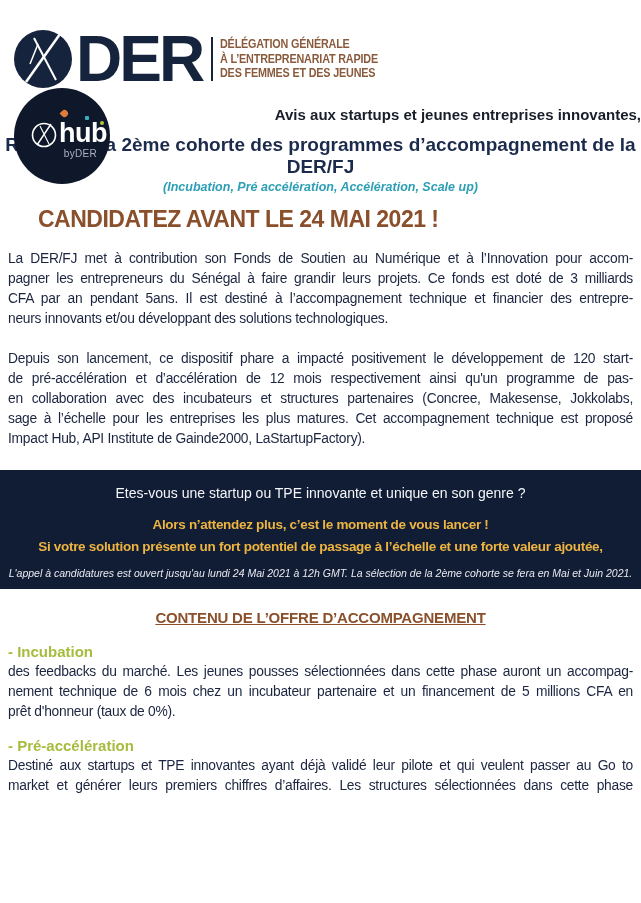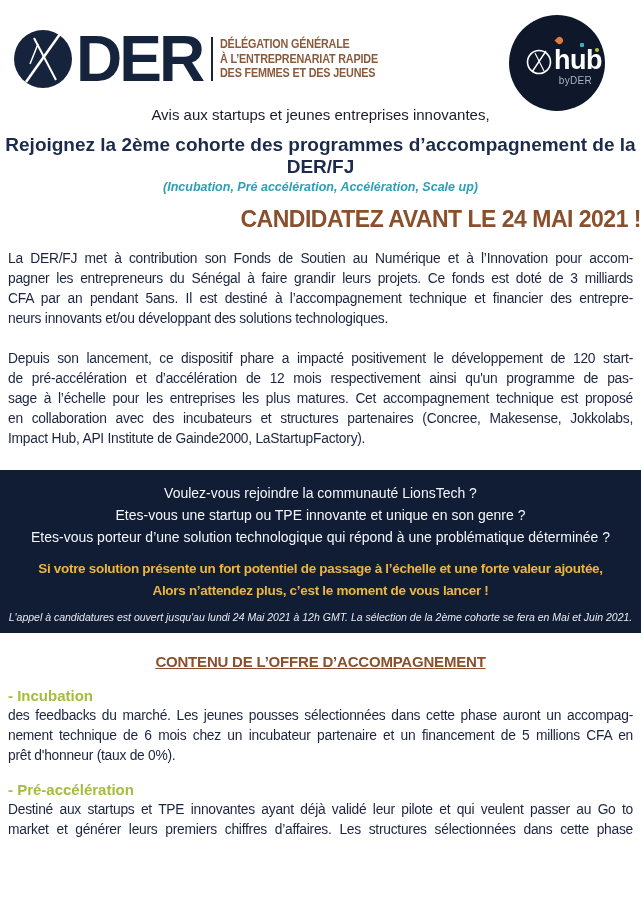--- a/index.html
+++ b/index.html
@@ -14,20 +14,21 @@
     overflow:hidden;
   }
   
   .hdr{
     display:flex;
     justify-content:space-between;
     align-items:flex-start;
     padding:15px 36px 0 14px;
     height:100px;
     box-sizing:border-box;
+    flex-direction:column;
   }
   .der-logo{display:flex;align-items:center;margin-top:15px;}
   .der-mark{width:58px;height:58px;flex:0 0 auto;}
   .der-acronym{
     font-size:64px;font-weight:bold;color:#16233c;
     letter-spacing:-3px;line-height:58px;margin-left:4px;
   }
   .der-sep{width:2px;height:44px;background:#16233c;margin:0 7px 0 9px;}
   .der-tagline{
     color:#8a5a3c;font-weight:bold;font-size:12px;line-height:14.5px;
@@ -50,33 +51,33 @@
   }
   .dot{position:absolute;width:4px;height:4px;border-radius:1px;}
   .dot-teal{left:71px;top:28px;background:#3aaebc;}
   .dot-olive{left:86px;top:33px;background:#b5c93a;border-radius:50%;}
   .hub-by{
     position:absolute;right:13px;top:60px;
     color:#aab2c2;font-size:10px;letter-spacing:0.3px;
   }
   
   .notice{
-    margin-top:6px;text-align:center;
-    font-size:15px;font-weight:normal;color:#181d29;
+    margin-top:6px;text-align:right;
+    font-size:15px;font-weight:bold;color:#181d29;
   }
   .join{
     margin-top:11px;text-align:center;
     font-size:19px;font-weight:bold;color:#1c2b4c;
   }
   .programs{
     margin-top:2px;text-align:center;
     font-size:12.5px;font-weight:600;font-style:italic;color:#2d9fb5;
   }
   .deadline{
-    margin-top:12px;text-align:right;
+    margin-top:12px;text-align:left;
     font-size:23px;font-weight:bold;color:#8a4f2b;letter-spacing:-0.5px;padding-left:38px;
   }
   
   .para{margin:0 8px;font-size:13.8px;letter-spacing:-0.25px;}
   .para .line{
     line-height:20px;white-space:nowrap;overflow:hidden;
     text-align:justify;text-align-last:justify;
   }
   .para .line-last{text-align-last:left;}
   .p1{margin-top:16px;}
@@ -154,34 +155,32 @@
 
   <div class="para p1">
       <div class="line">La DER/FJ met à contribution son Fonds de Soutien au Numérique et à l’Innovation pour accom-</div>
       <div class="line">pagner les entrepreneurs du Sénégal à faire grandir leurs projets. Ce fonds est doté de 3 milliards</div>
       <div class="line">CFA par an pendant 5ans. Il est destiné à l’accompagnement technique et financier des entrepre-</div>
       <div class="line line-last">neurs innovants et/ou développant des solutions technologiques.</div>
     </div>
   <div class="para p2">
       <div class="line">Depuis son lancement, ce dispositif phare a impacté positivement le développement de 120 start-</div>
       <div class="line">de pré-accélération et d’accélération de 12 mois respectivement ainsi qu'un programme de pas-</div>
+      <div class="line">en collaboration avec des incubateurs et structures partenaires (Concree, Makesense, Jokkolabs,</div>
       <div class="line">sage à l’échelle pour les entreprises les plus matures. Cet accompagnement technique est proposé</div>
-      <div class="line">en collaboration avec des incubateurs et structures partenaires (Concree, Makesense, Jokkolabs,</div>
       <div class="line line-last">Impact Hub, API Institute de Gainde2000, LaStartupFactory).</div>
     </div>
 
   <section class="cta">
     <div class="cta-q">
-        <div class="line">Voulez-vous rejoindre la communauté LionsTech ?</div>
         <div class="line">Etes-vous une startup ou TPE innovante et unique en son genre ?</div>
-        <div class="line line-last">Etes-vous porteur d’une solution technologique qui répond à une problématique déterminée ?</div>
       </div>
     <div class="cta-h">
+        <div class="line line-last">Alors n’attendez plus, c’est le moment de vous lancer !</div>
         <div class="line">Si votre solution présente un fort potentiel de passage à l’échelle et une forte valeur ajoutée,</div>
-        <div class="line line-last">Alors n’attendez plus, c’est le moment de vous lancer !</div>
       </div>
     <div class="cta-note">L'appel à candidatures est ouvert jusqu'au lundi 24 Mai 2021 à 12h GMT.  La sélection de la 2ème cohorte se fera en Mai et Juin 2021.</div>
   </section>
 
   <div class="offer-heading">CONTENU DE L’OFFRE D’ACCOMPAGNEMENT</div>
 
   <div class="sec sec1">
     <div class="sec-title">- Incubation</div>
     <div class="para">
         <div class="line">des feedbacks du marché. Les jeunes pousses sélectionnées dans cette phase auront un accompag-</div>

